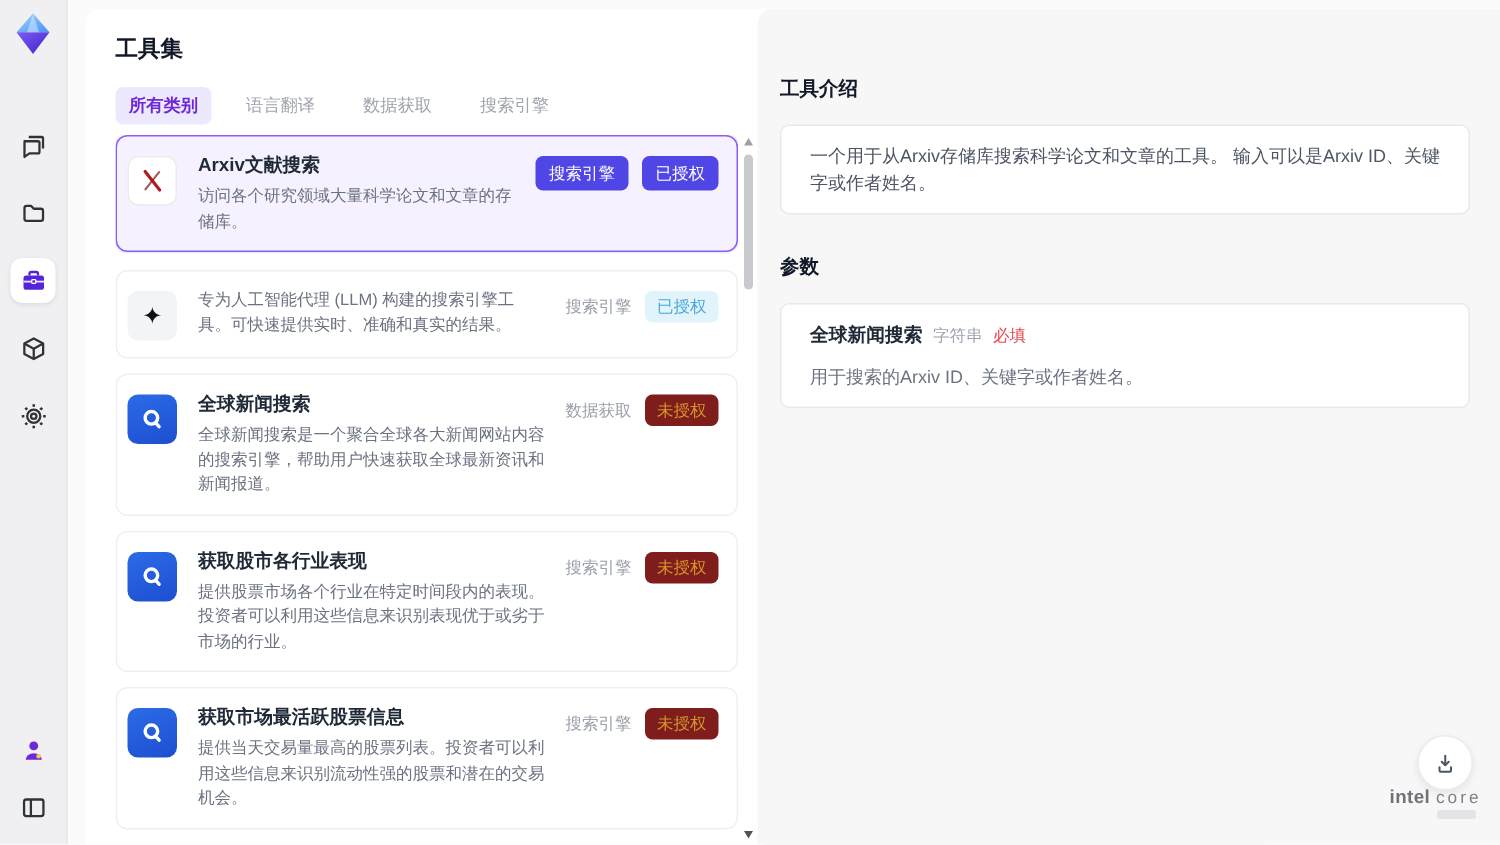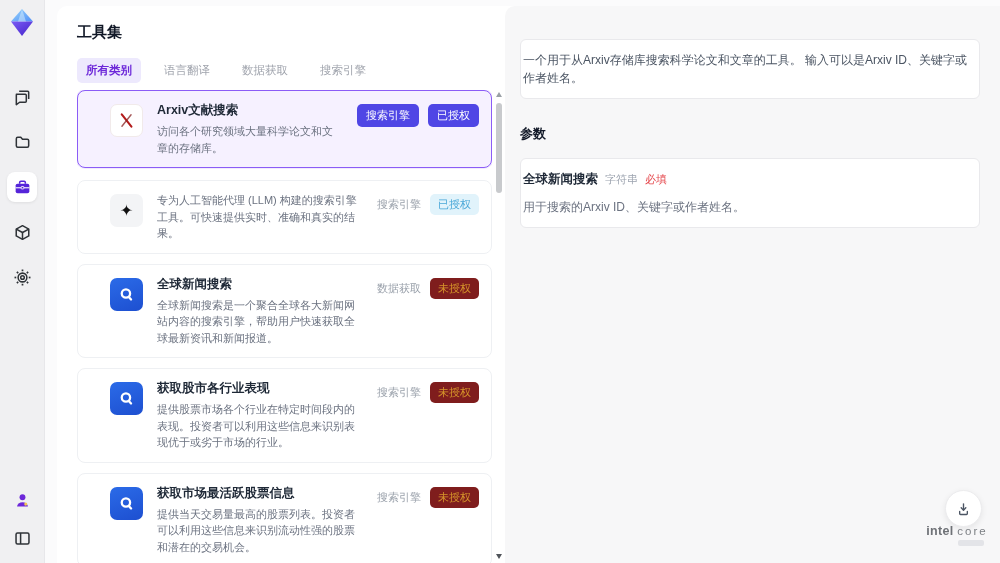--- a/index.html
+++ b/index.html
@@ -34,21 +34,21 @@
     font-size:11.5px; color:#a0a4ad; padding:5px 9px; border-radius:5px; cursor:pointer; white-space:nowrap;
   }
   .tab.active { background:#ede9fd; color:#6d28d9; font-weight:bold; }
   .tool-list {
     position:absolute; left:20px; top:84px; width:415px; height:473px; overflow:hidden;
     display:flex; flex-direction:column;
   }
   .tool-card {
     display:flex; align-items:flex-start; gap:14px;
     background:#ffffff; border:1px solid #eef0f3; border-radius:8px;
-    padding:11px 12px 11px 32px; margin-bottom:10px; cursor:pointer; flex-shrink:0;
+    padding:11px 12px 11px 7px; margin-bottom:10px; cursor:pointer; flex-shrink:0;
   }
   .tool-card.selected {
     background:#f6f1ff; border:1.5px solid #8b5cf6; margin-bottom:12px;
     box-shadow:0 0 0 1px rgba(139,92,246,.12);
   }
   .tool-icon {
     width:33px; height:33px; border-radius:7px; flex-shrink:0;
     display:flex; align-items:center; justify-content:center; margin-top:2px;
   }
   .tool-icon.arxiv { background:#ffffff; border:1px solid #f1eaea; }
@@ -79,21 +79,21 @@
   }
   
   .right-panel {
     position:absolute; left:505px; top:6px; width:495px; height:557px;
     background:#f7f7f8; border-top-left-radius:10px; padding:18px 20px 0 15px;
   }
   .detail-title { font-size:14px; font-weight:bold; color:#111827; }
   .section-heading { font-size:13px; font-weight:bold; color:#111827; margin-top:26px; }
   .detail-box {
     margin-top:15px; background:#ffffff; border:1px solid #e9e9ec; border-radius:6px;
-    padding:11px 2px; font-size:12px; color:#4b5563; line-height:1.5;
+    padding:11px 19px; font-size:12px; color:#4b5563; line-height:1.5;
   }
   .param-row { display:flex; align-items:baseline; gap:7px; }
   .param-name { font-size:12.5px; font-weight:bold; color:#1f2937; }
   .param-type { font-size:11px; color:#9ca3af;font-family:Liberation Serif, serif; }
   .param-required { font-size:11px; color:#e5484d; }
   .param-desc { margin-top:9px; font-size:12px; color:#6b7280; }
   
   .download-btn {
     position:absolute; left:945px; top:490px; width:37px; height:37px; border-radius:50%;
     background:#ffffff; border:1px solid #ececee; box-shadow:0 2px 6px rgba(0,0,0,.08);
@@ -285,20 +285,21 @@
 
   <div class="scrollbar">
     <div class="scroll-up"></div>
     <div class="scroll-thumb"></div>
     <div class="scroll-down"></div>
   </div>
 </div>
 
 <div class="right-panel">
 
+  <div class="section-heading">工具介绍</div>
   <div class="detail-box">一个用于从Arxiv存储库搜索科学论文和文章的工具。 输入可以是Arxiv ID、关键字或作者姓名。</div>
 
   <div class="section-heading">参数</div>
   <div class="detail-box">
     <div class="param-row">
       <span class="param-name">全球新闻搜索</span>
       <span class="param-type">字符串</span>
       <span class="param-required">必填</span>
     </div>
     <div class="param-desc">用于搜索的Arxiv ID、关键字或作者姓名。</div>

